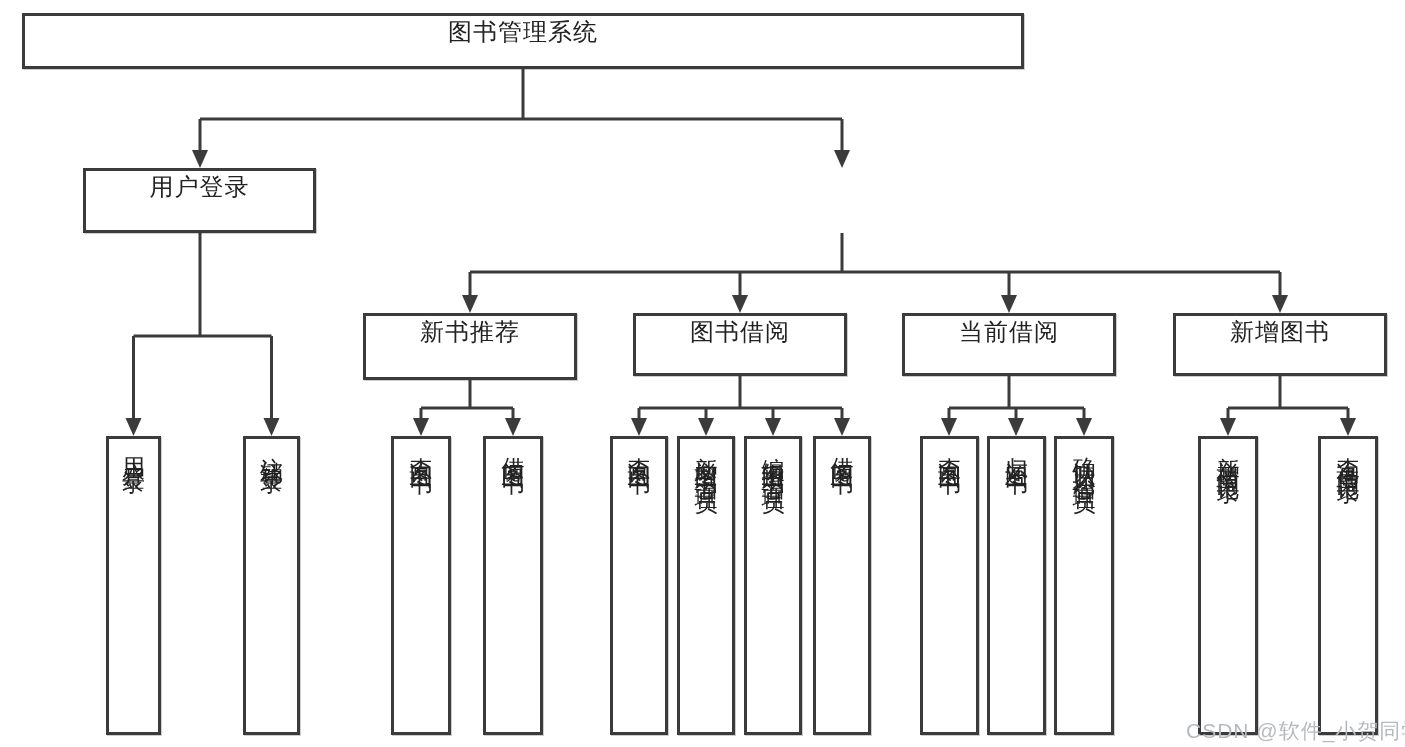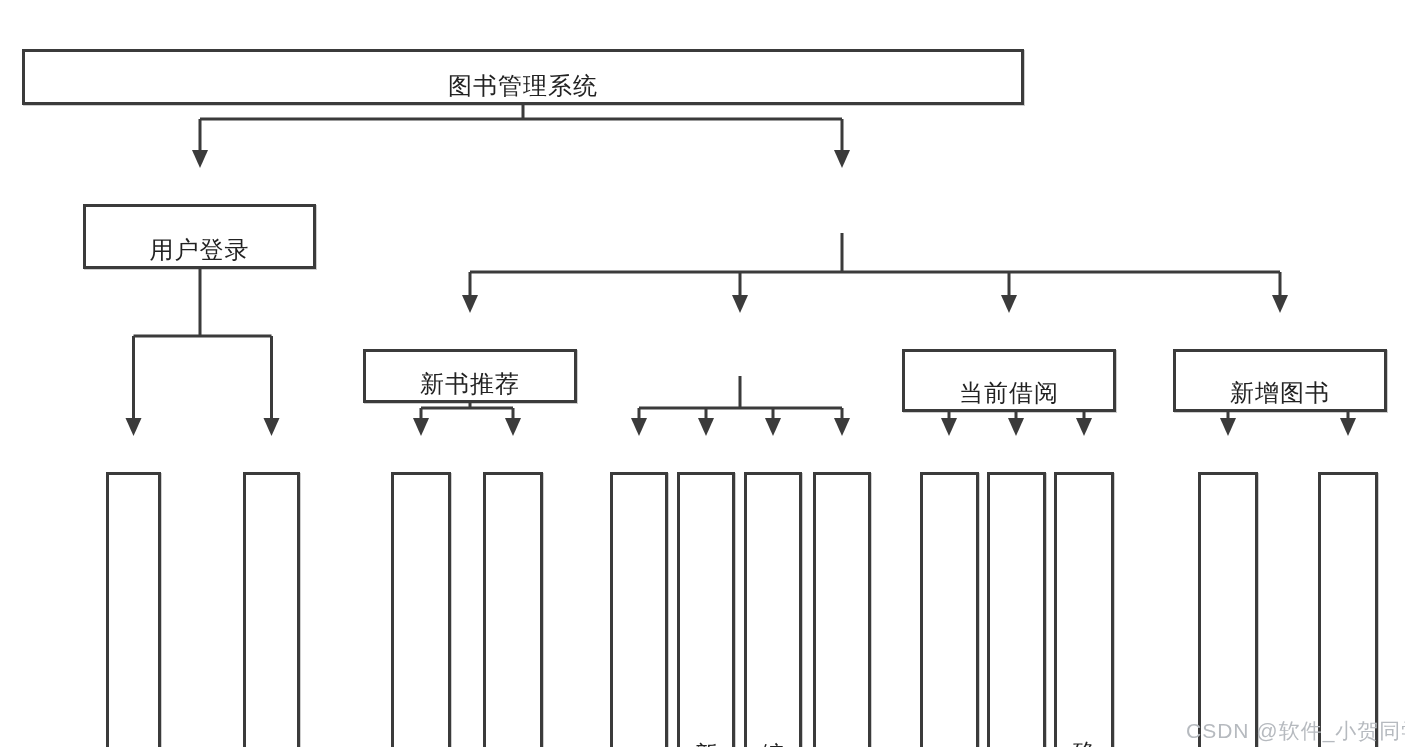--- a/index.html
+++ b/index.html
@@ -24,24 +24,23 @@
     fill:none;stroke:var(--line);stroke-width:3;
   }
   svg.edges polygon{
     fill:var(--line);stroke:none;
   }
   .node{
     position:absolute;
     box-sizing:border-box;
     background:#fff;
     border:3px solid var(--line);
-    display:flex;align-items:flex-end;justify-content:center;
+    display:flex;align-items:flex-start;justify-content:center;
     color:var(--text);
     box-shadow:1px 1px 0 rgba(60,60,60,.25);
-    margin-top:36px;
   }
   .node.h span{
     font-size:24px;
     letter-spacing:1px;
     color:var(--text);
     white-space:nowrap;
   }
   .node.leaf span{
     writing-mode:vertical-rl;
     text-orientation:mixed;
@@ -117,22 +116,25 @@
   </svg>
 
   <div class="node h" style="left:22px;top:13px;width:1002px;height:56px">
     <span>图书管理系统</span>
   </div>
 
   <div class="node h" style="left:83px;top:168px;width:233px;height:65px">
     <span>用户登录</span>
   </div>
 
-  <div class="node h" style="left:363px;top:313px;width:214px;height:54px">
+  <div class="node h" style="left:363px;top:313px;width:214px;height:67px">
     <span>新书推荐</span>
+  </div>
+  <div class="node h" style="left:633px;top:313px;width:214px;height:63px">
+    <span>图书借阅</span>
   </div>
   <div class="node h" style="left:902px;top:313px;width:214px;height:63px">
     <span>当前借阅</span>
   </div>
   <div class="node h" style="left:1173px;top:313px;width:214px;height:63px">
     <span>新增图书</span>
   </div>
 
   <div class="node leaf" style="left:106px;top:436px;width:55px;height:299px">
     <span>用户登录</span>

